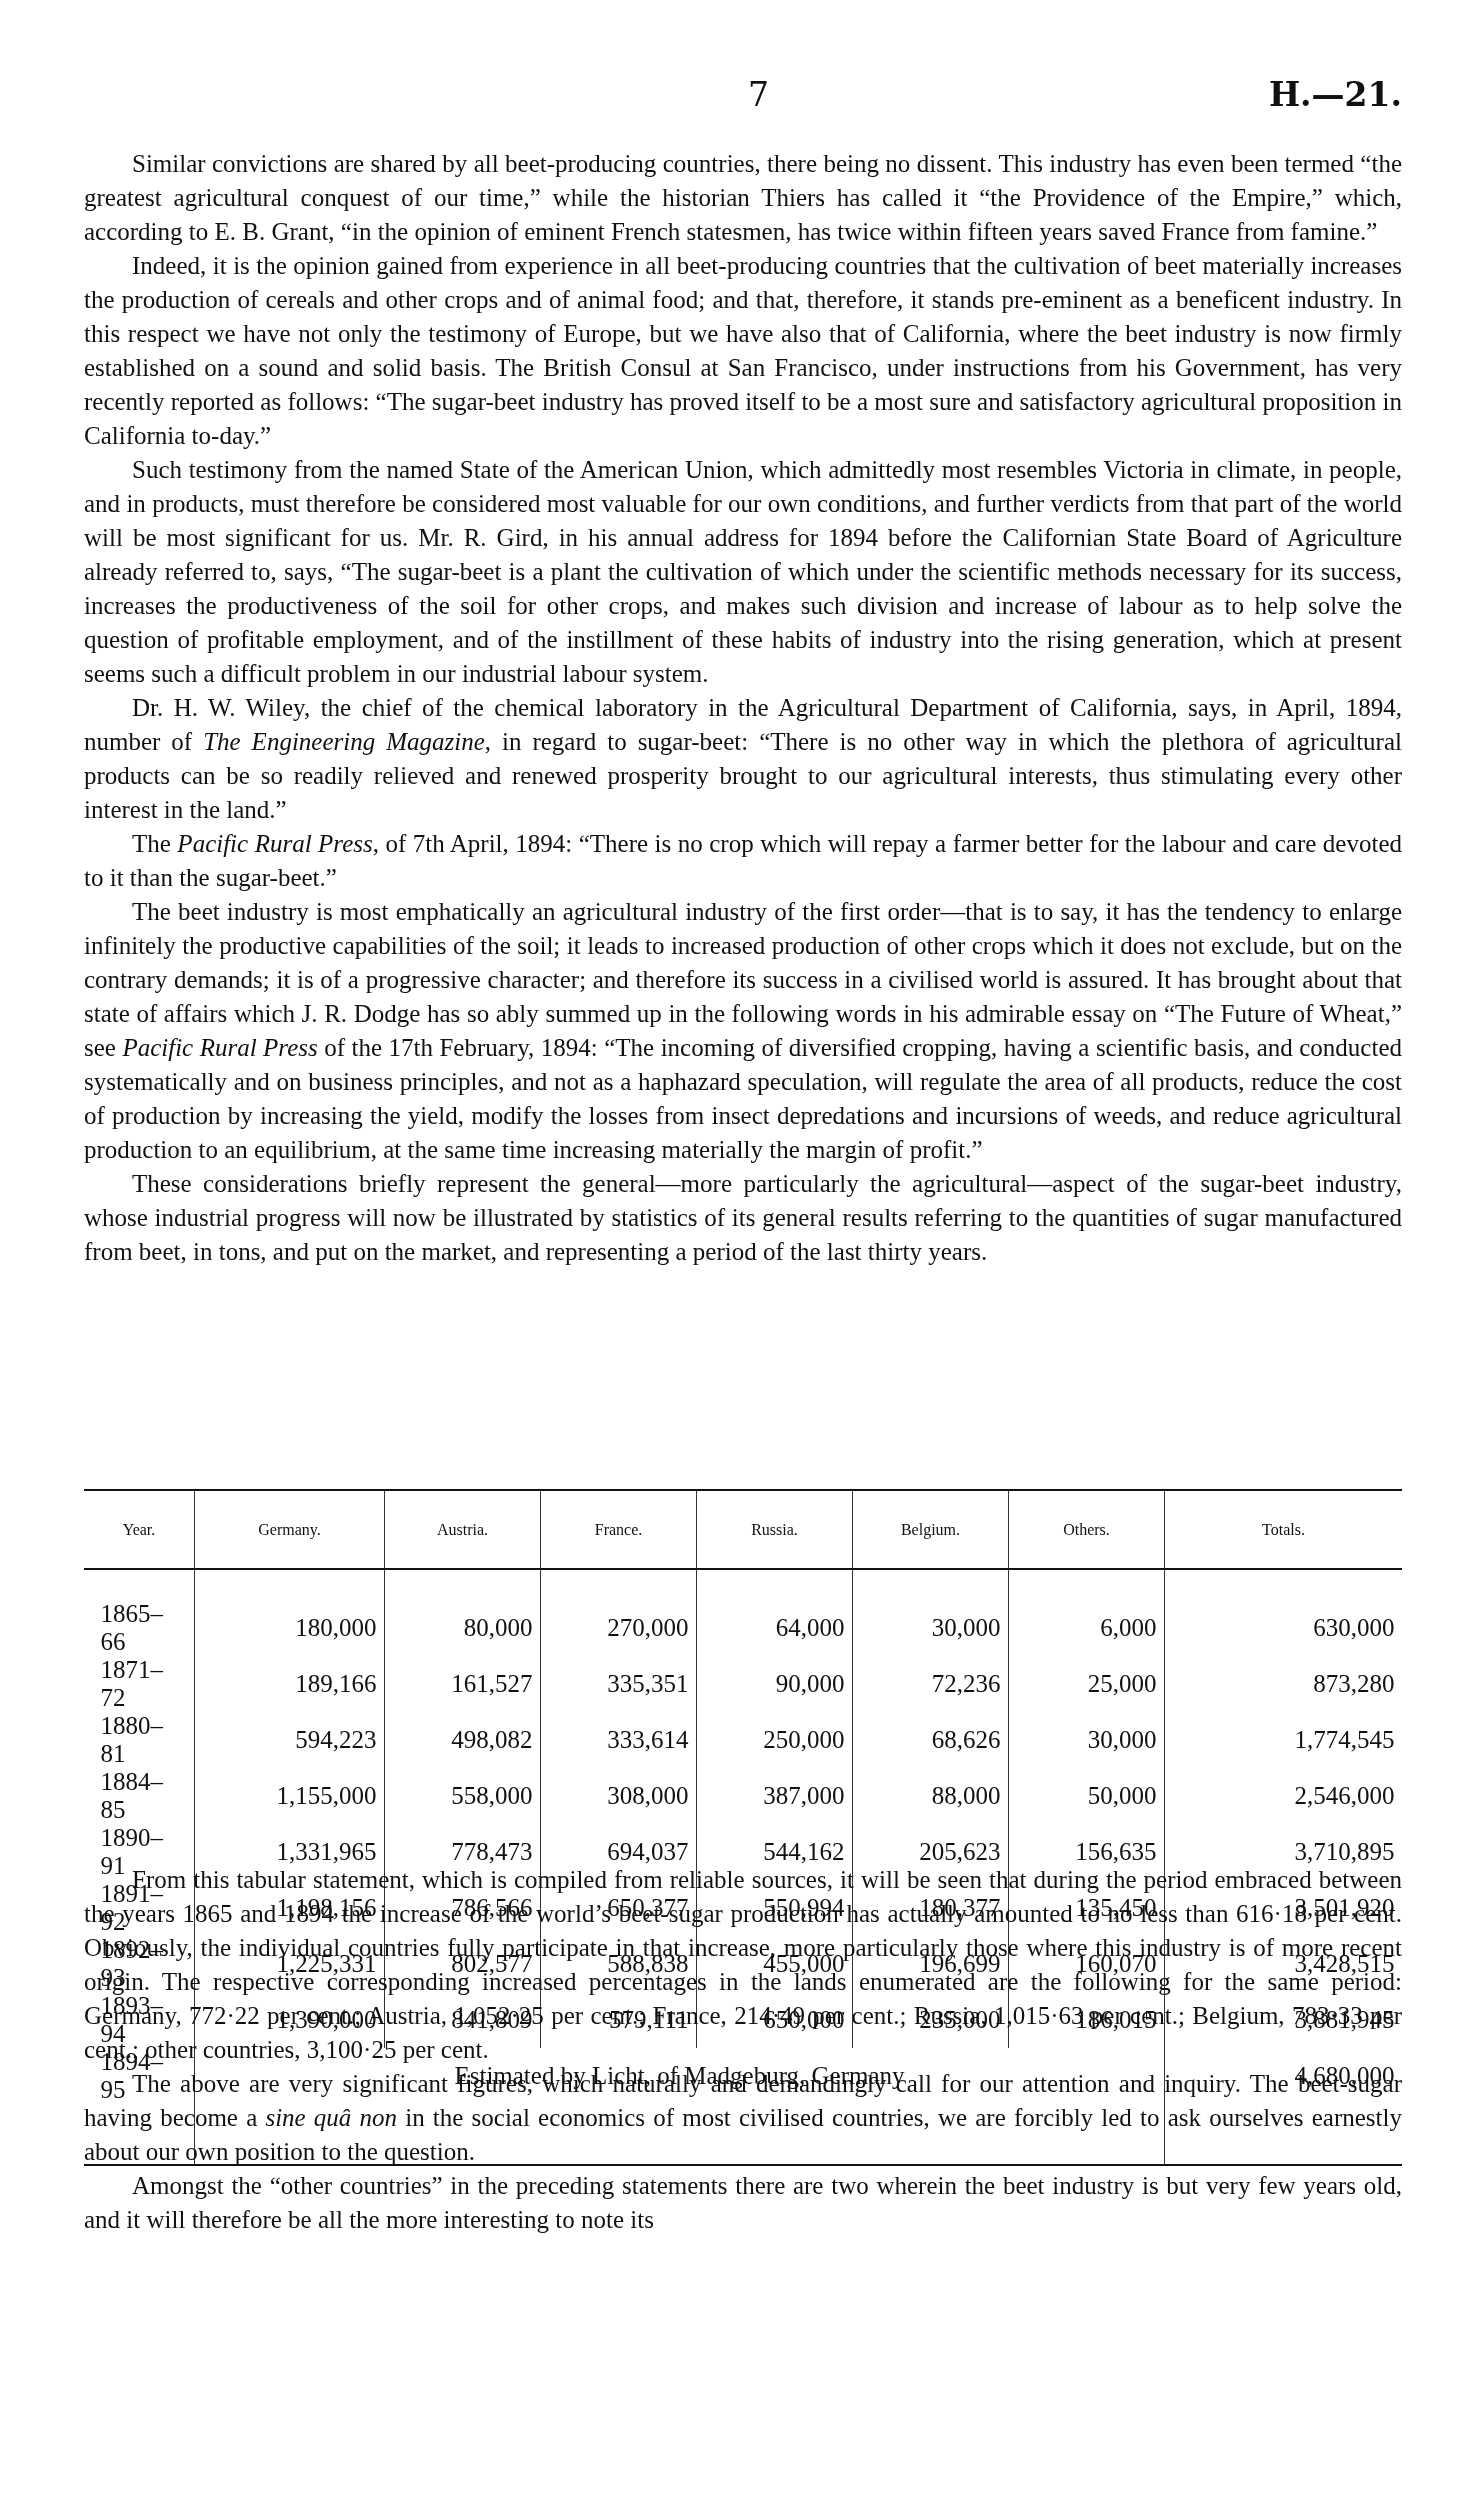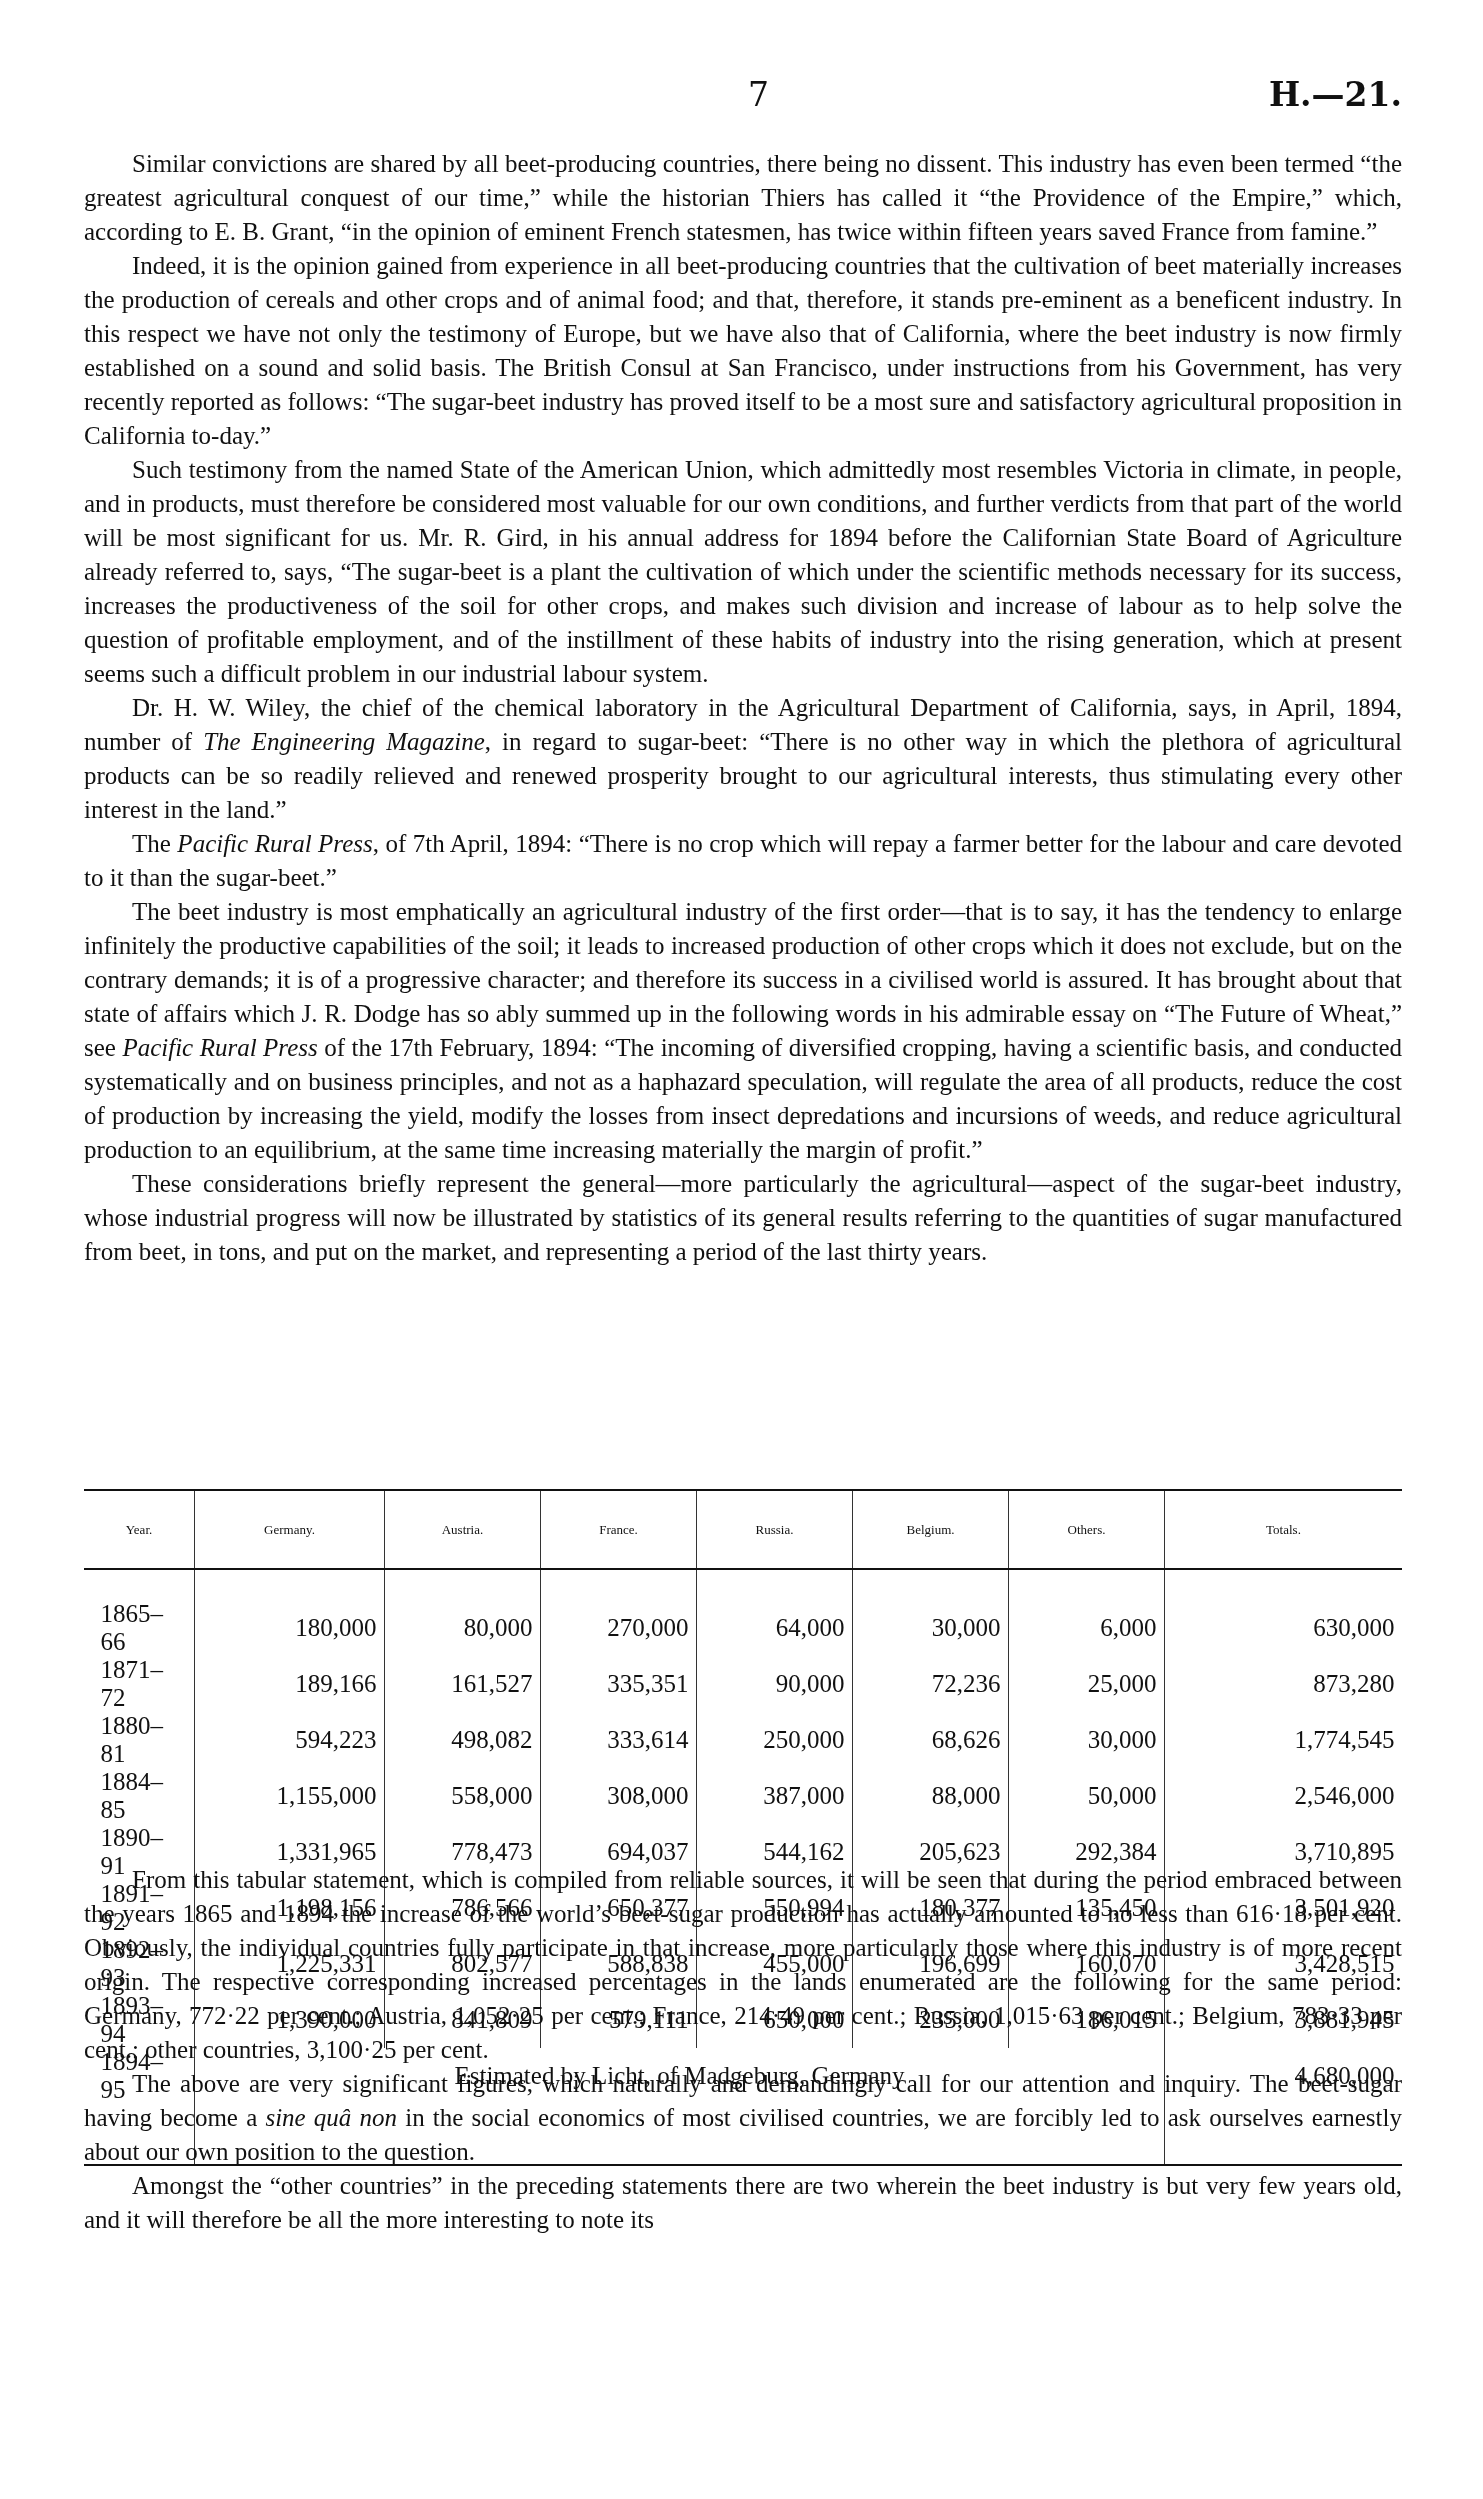--- a/index.html
+++ b/index.html
@@ -11,21 +11,21 @@
   .page-num { position:absolute; left:664px; top:0; }
   .ref { position:absolute; right:0; top:0; font-weight:bold; }
   .body { position:absolute; top:147px; left:0; width:1318px;
           font-size:25px; line-height:34px; text-align:justify;
           font-family:"Liberation Serif", "DejaVu Serif", serif; }
   .body p { margin:0; text-indent:48px; }
   .body i { }
   .tbl-wrap { position:absolute; left:0; width:1318px; }
   table { border-collapse:collapse; width:100%; font-size:25px;
           font-family:"Liberation Serif", "DejaVu Serif", serif; }
-  thead th { font-weight:normal; font-size:13px; height:75px;
+  thead th { font-weight:normal; font-size:16px; height:75px;
              border-top:2.2px solid #111; border-bottom:2.2px solid #111;
              border-left:1.1px solid #333; text-align:center; }
   thead th:first-child { border-left:none; }
   tbody td { border-left:1.1px solid #333; text-align:right; padding:0 7.5px 0 0;
              line-height:28px; height:28px; }
   tbody td:first-child { border-left:none; text-align:left; padding-left:16.5px; }
   tbody tr.spacer td { height:30px; }
   tbody tr.endpad td { height:60px; }
   tbody tr:last-child td { border-bottom:2.2px solid #111; }
   td.est { text-align:center; padding:0; }
@@ -114,21 +114,21 @@
             <td>50,000</td>
             <td>2,546,000</td>
           </tr>
           <tr>
             <td>1890–91</td>
             <td>1,331,965</td>
             <td>778,473</td>
             <td>694,037</td>
             <td>544,162</td>
             <td>205,623</td>
-            <td>292,384</td>
+            <td>156,635</td>
             <td>3,710,895</td>
           </tr>
           <tr>
             <td>1891–92</td>
             <td>1,198,156</td>
             <td>786,566</td>
             <td>650,377</td>
             <td>550,994</td>
             <td>180,377</td>
             <td>135,450</td>

